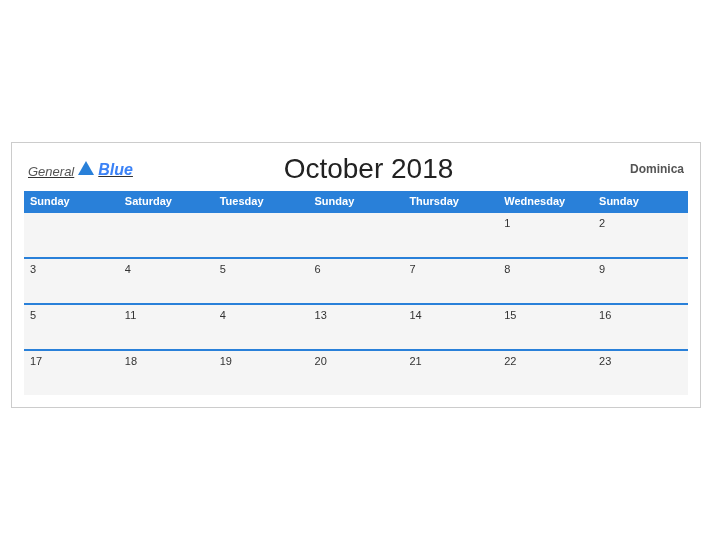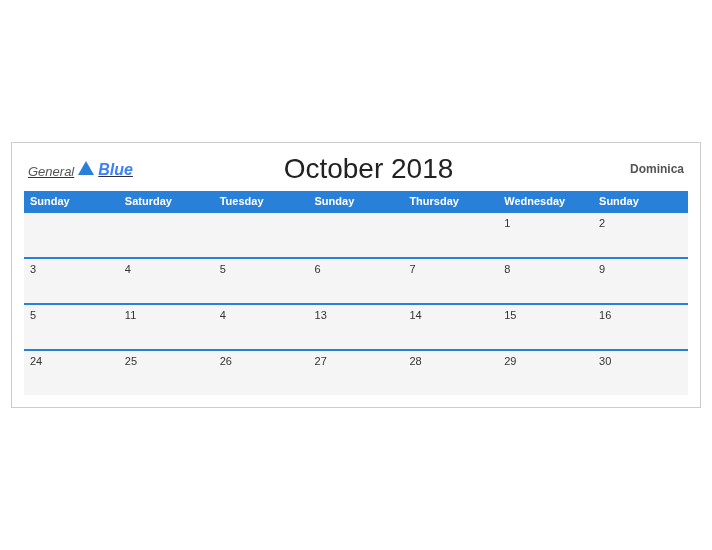--- a/index.html
+++ b/index.html
@@ -144,23 +144,23 @@
         <tr>
           <td><span class="day-num">5</span></td>
           <td><span class="day-num">11</span></td>
           <td><span class="day-num">4</span></td>
           <td><span class="day-num">13</span></td>
           <td><span class="day-num">14</span></td>
           <td><span class="day-num">15</span></td>
           <td><span class="day-num">16</span></td>
         </tr>
         <tr>
-          <td><span class="day-num">24</span></td>
-          <td><span class="day-num">25</span></td>
-          <td><span class="day-num">26</span></td>
-          <td><span class="day-num">27</span></td>
-          <td><span class="day-num">28</span></td>
-          <td><span class="day-num">29</span></td>
-          <td><span class="day-num">30</span></td>
+          <td><span class="day-num">17</span></td>
+          <td><span class="day-num">18</span></td>
+          <td><span class="day-num">19</span></td>
+          <td><span class="day-num">20</span></td>
+          <td><span class="day-num">21</span></td>
+          <td><span class="day-num">22</span></td>
+          <td><span class="day-num">23</span></td>
         </tr>
       </tbody>
   </table>
 </div>
 
 </body></html>

